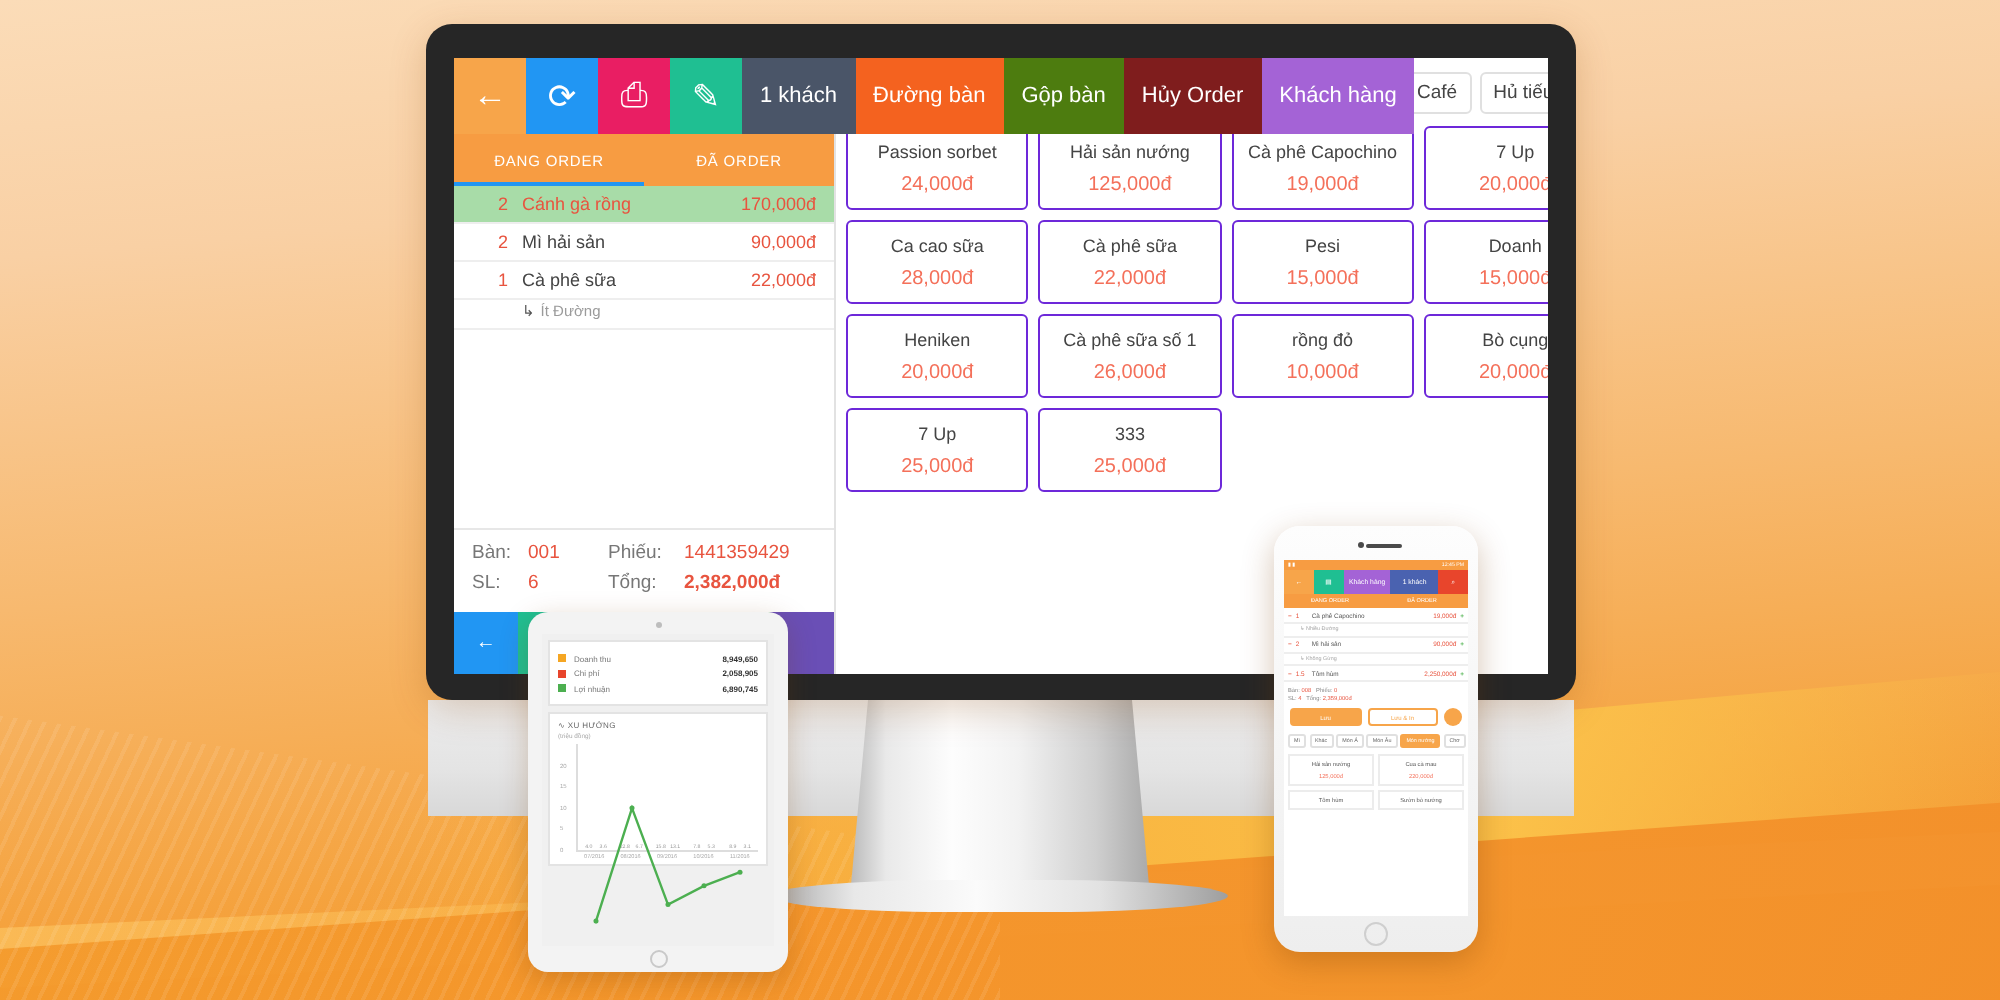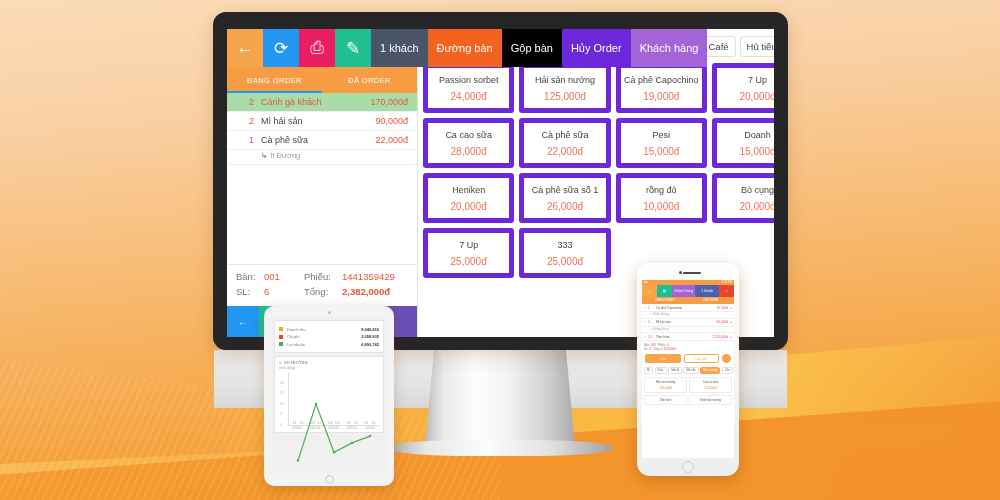--- a/index.html
+++ b/index.html
@@ -68,21 +68,21 @@
   .bottombar { display:flex; height:31px; }
   .bb { display:flex; align-items:center; justify-content:center; color:#fff; font-size:10px; }
 
   
   .pos-right { flex:1; background:#fff; display:flex; flex-direction:column; border-left:1px solid #e2e2e2; }
   .cat-row { display:flex; gap:4px; padding:7px 5px 4px 5px; }
   .cat { border:1px solid #e0e0e0; border-radius:3px; padding:4px 6px; font-size:9.5px;
          color:#444; white-space:nowrap; background:#fff; }
   .cat.active { background:#F7A54A; color:#fff; border-color:#F7A54A; }
   .prod-grid { display:grid; grid-template-columns:repeat(4,1fr); gap:5px; padding:2px 5px 5px 5px; }
-  .prod { border:5px solid #6d28d9; border-radius:3px; background:#fff; text-align:center;
+  .prod { border:1px solid #6d28d9; border-radius:3px; background:#fff; text-align:center;
           padding:7px 2px 6px 2px; }
   .prod .pn { font-size:9px; color:#444; white-space:nowrap; overflow:hidden; }
   .prod .pp { font-size:10px; color:#F4705A; margin-top:6px; }
 
   
   #tablet { position:absolute; left:264px; top:306px; width:130px; height:180px;
     background:#f3f3f3; border-radius:10px; box-shadow:0 4px 14px rgba(120,60,0,.25);
     padding:11px 7px 13px 7px; }
   #tablet .dot { position:absolute; left:50%; top:5px; width:3px; height:3px; margin-left:-1.5px;
     background:#bdbdbd; border-radius:50%; }
@@ -163,32 +163,32 @@
   <div id="screen">
 
     <div class="pos-left">
       <div class="toolbar" id="tb-row">
           <div class="tb icon" style="background: rgb(247, 165, 74);">←</div>
           <div class="tb icon" style="background: rgb(33, 150, 243);">⟳</div>
           <div class="tb icon" style="background: rgb(233, 30, 99);">⎙</div>
           <div class="tb icon" style="background: rgb(31, 191, 146);">✎</div>
           <div class="tb" style="background: rgb(74, 85, 104);">1 khách</div>
           <div class="tb" style="background: rgb(244, 98, 31);">Đường bàn</div>
-          <div class="tb" style="background: #000000;">Gộp bàn</div>
-          <div class="tb" style="background: #6d28d9;">Hủy Order</div>
+          <div class="tb" style="background: #4d7c0f;">Gộp bàn</div>
+          <div class="tb" style="background: #7f1d1d;">Hủy Order</div>
           <div class="tb" style="background: rgb(164, 99, 214);">Khách hàng</div>
         </div>
       <div class="tabs2" id="otab-row">
           <div class="tab2 active">ĐANG ORDER</div>
           <div class="tab2">ĐÃ ORDER</div>
         </div>
       <div class="order-list" id="order-list">
           <div class="oi sel">
             <span class="q">2</span>
-            <span class="nm">Cánh gà khách</span>
+            <span class="nm">Cánh gà rồng</span>
             <span class="pr">170,000đ</span>
           </div>
           <div class="oi">
             <span class="q">2</span>
             <span class="nm">Mì hải sản</span>
             <span class="pr">90,000đ</span>
           </div>
           <div class="oi">
             <span class="q">1</span>
             <span class="nm">Cà phê sữa</span>

